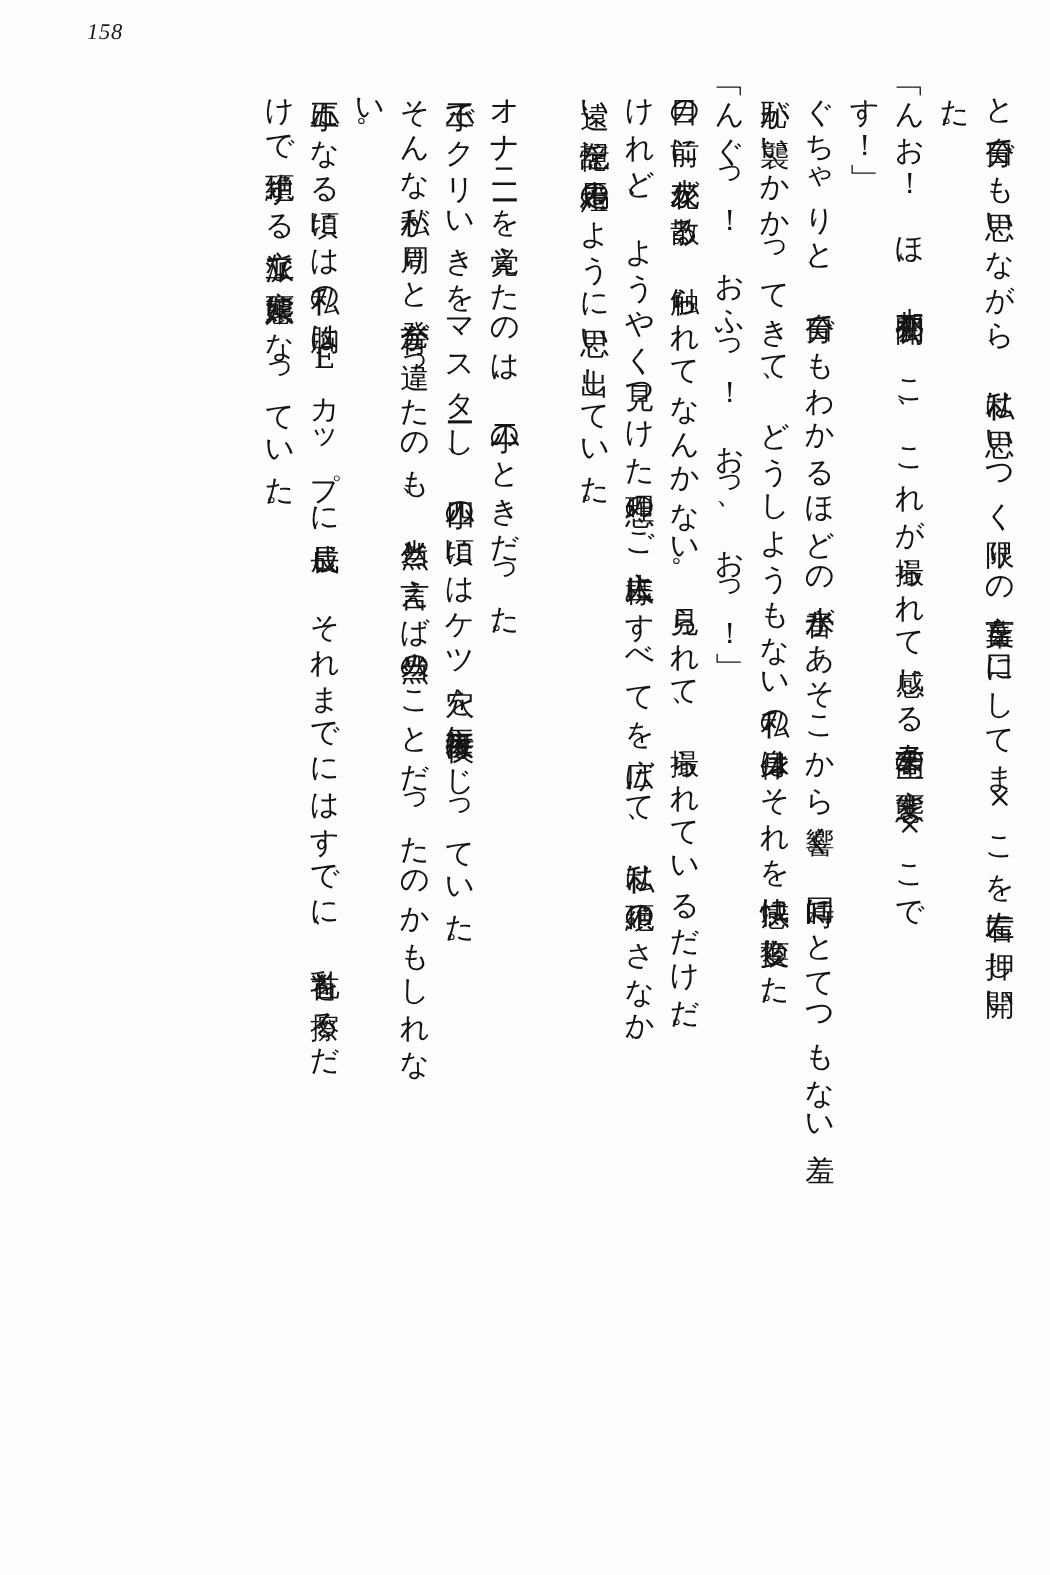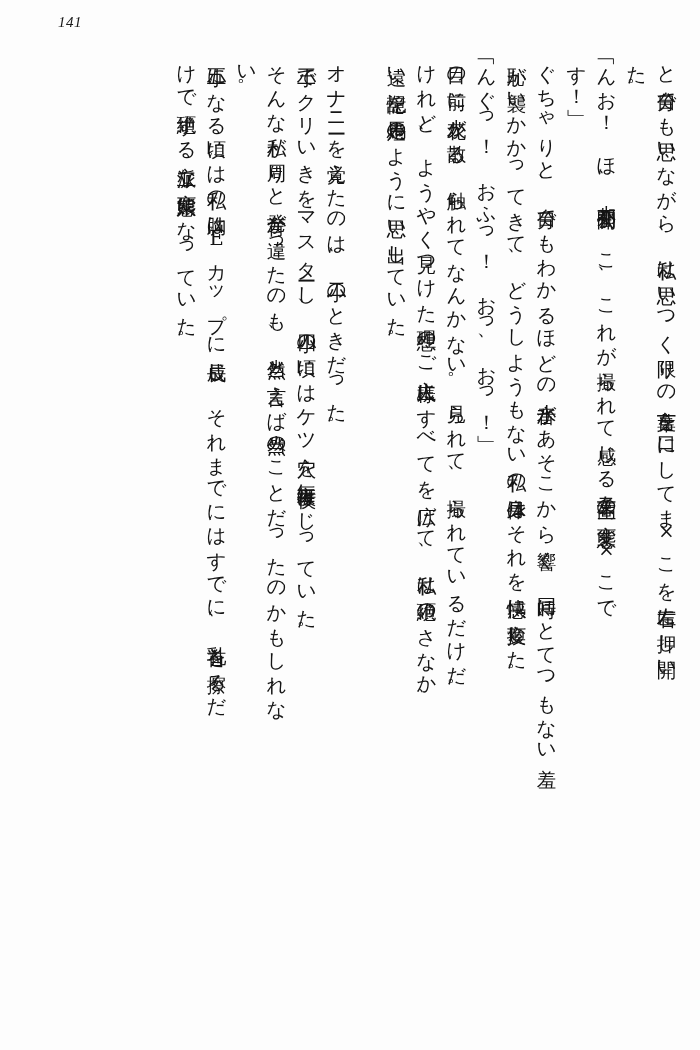--- a/index.html
+++ b/index.html
@@ -59,21 +59,21 @@
     font-weight: 400;
   }
   
   .vline:nth-child(odd) { letter-spacing: 1.7px; }
 </style>
 </head>
 <body>
 
 <div class="page">
 
-  <div class="page-number">141</div>
+  <div class="page-number">158</div>
 
   <div class="text-body">
     <div class="vline">と自分でも思いながら、私は思いつく限りの言葉を口にしてま×こを左右に押し開い</div>
     <div class="vline">た。</div>
     <div class="vline">「んお！　ほ、本邦初公開！　こ、これが撮られて感じる女子高生の変態ま×こで</div>
     <div class="vline">す！」</div>
     <div class="vline">ぐちゃりと、自分でもわかるほどの水音があそこから響く。同時にとてつもない羞</div>
     <div class="vline">恥が襲いかかってきて、どうしようもない私の身体はそれを快感に変換した。</div>
     <div class="vline">「んぐっ！　おふっ！　おっ、おっ！」</div>
     <div class="vline">目の前に火花が散る。触られてなんかない。見られて、撮られているだけだ。</div>

